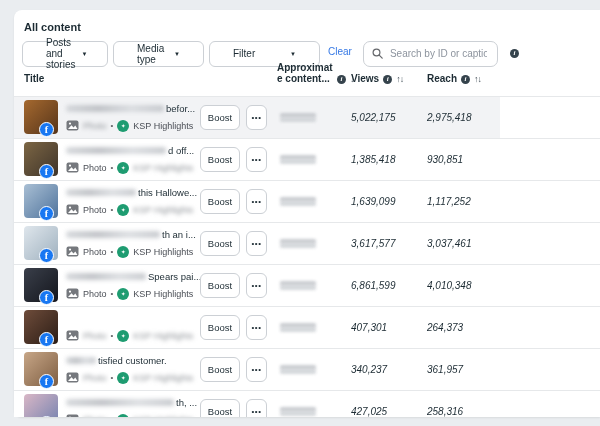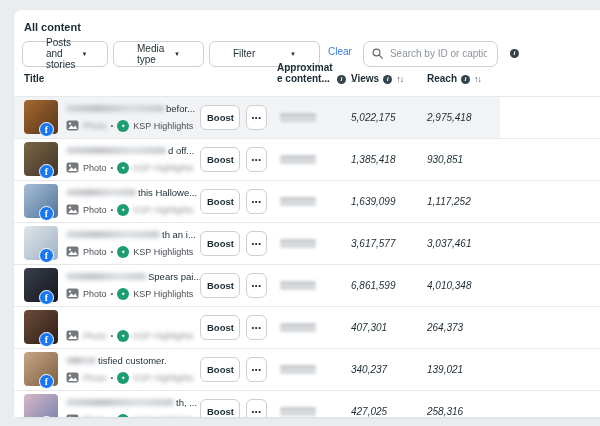--- a/index.html
+++ b/index.html
@@ -88,21 +88,21 @@
   .blurred{filter:blur(2px);color:#8d9196}
   .dot-sep{color:#65676b;font-size:8px}
   .page-avatar{
     width:12px;height:12px;border-radius:50%;background:#1e9c71;
     display:inline-flex;align-items:center;justify-content:center;
     color:#fff;font-size:6px;flex:0 0 auto;
   }
   .boost-btn{
     position:absolute;left:186px;top:8px;width:40px;height:25px;
     background:#fff;border:1px solid #ccd0d5;border-radius:6px;
-    font-size:9.5px;font-weight:bold;color:#1c2b33;cursor:pointer;
+    font-size:9.5px;font-weight:normal;color:#1c2b33;cursor:pointer;
     font-family:"Liberation Sans",sans-serif;padding:6px;
   }
   .more-btn{
     position:absolute;left:232px;top:8px;width:21px;height:25px;
     background:#fff;border:1px solid #ccd0d5;border-radius:6px;
     font-size:8px;letter-spacing:.5px;color:#1c2b33;cursor:pointer;
     font-family:"Liberation Sans",sans-serif;padding:0;
   }
   .approx-blur{
     position:absolute;left:266px;top:16px;width:36px;height:9px;border-radius:2px;
@@ -328,21 +328,21 @@
       </svg>
       <span class="media-label blurred">Photo</span>
       <span class="dot-sep">•</span>
       <span class="page-avatar">✦</span>
       <span class="page-label blurred">KSP Highlights</span>
     </div>
     <button class="boost-btn">Boost</button>
     <button class="more-btn">•••</button>
     <span class="approx-blur"></span>
     <span class="views-val">340,237</span>
-    <span class="reach-val">139,021</span>
+    <span class="reach-val">361,957</span>
   </div>
       <div class="row">
     <div class="thumb" style="background: linear-gradient(135deg, rgb(217, 183, 198), rgb(111, 127, 174));">
       <span class="fb-badge">f</span>
     </div>
     <div class="caption-line">
       <span class="blur-bar" style="width: 108px;"></span>
       <span class="caption-tail">th, ...</span>
     </div>
     <div class="meta-line">

